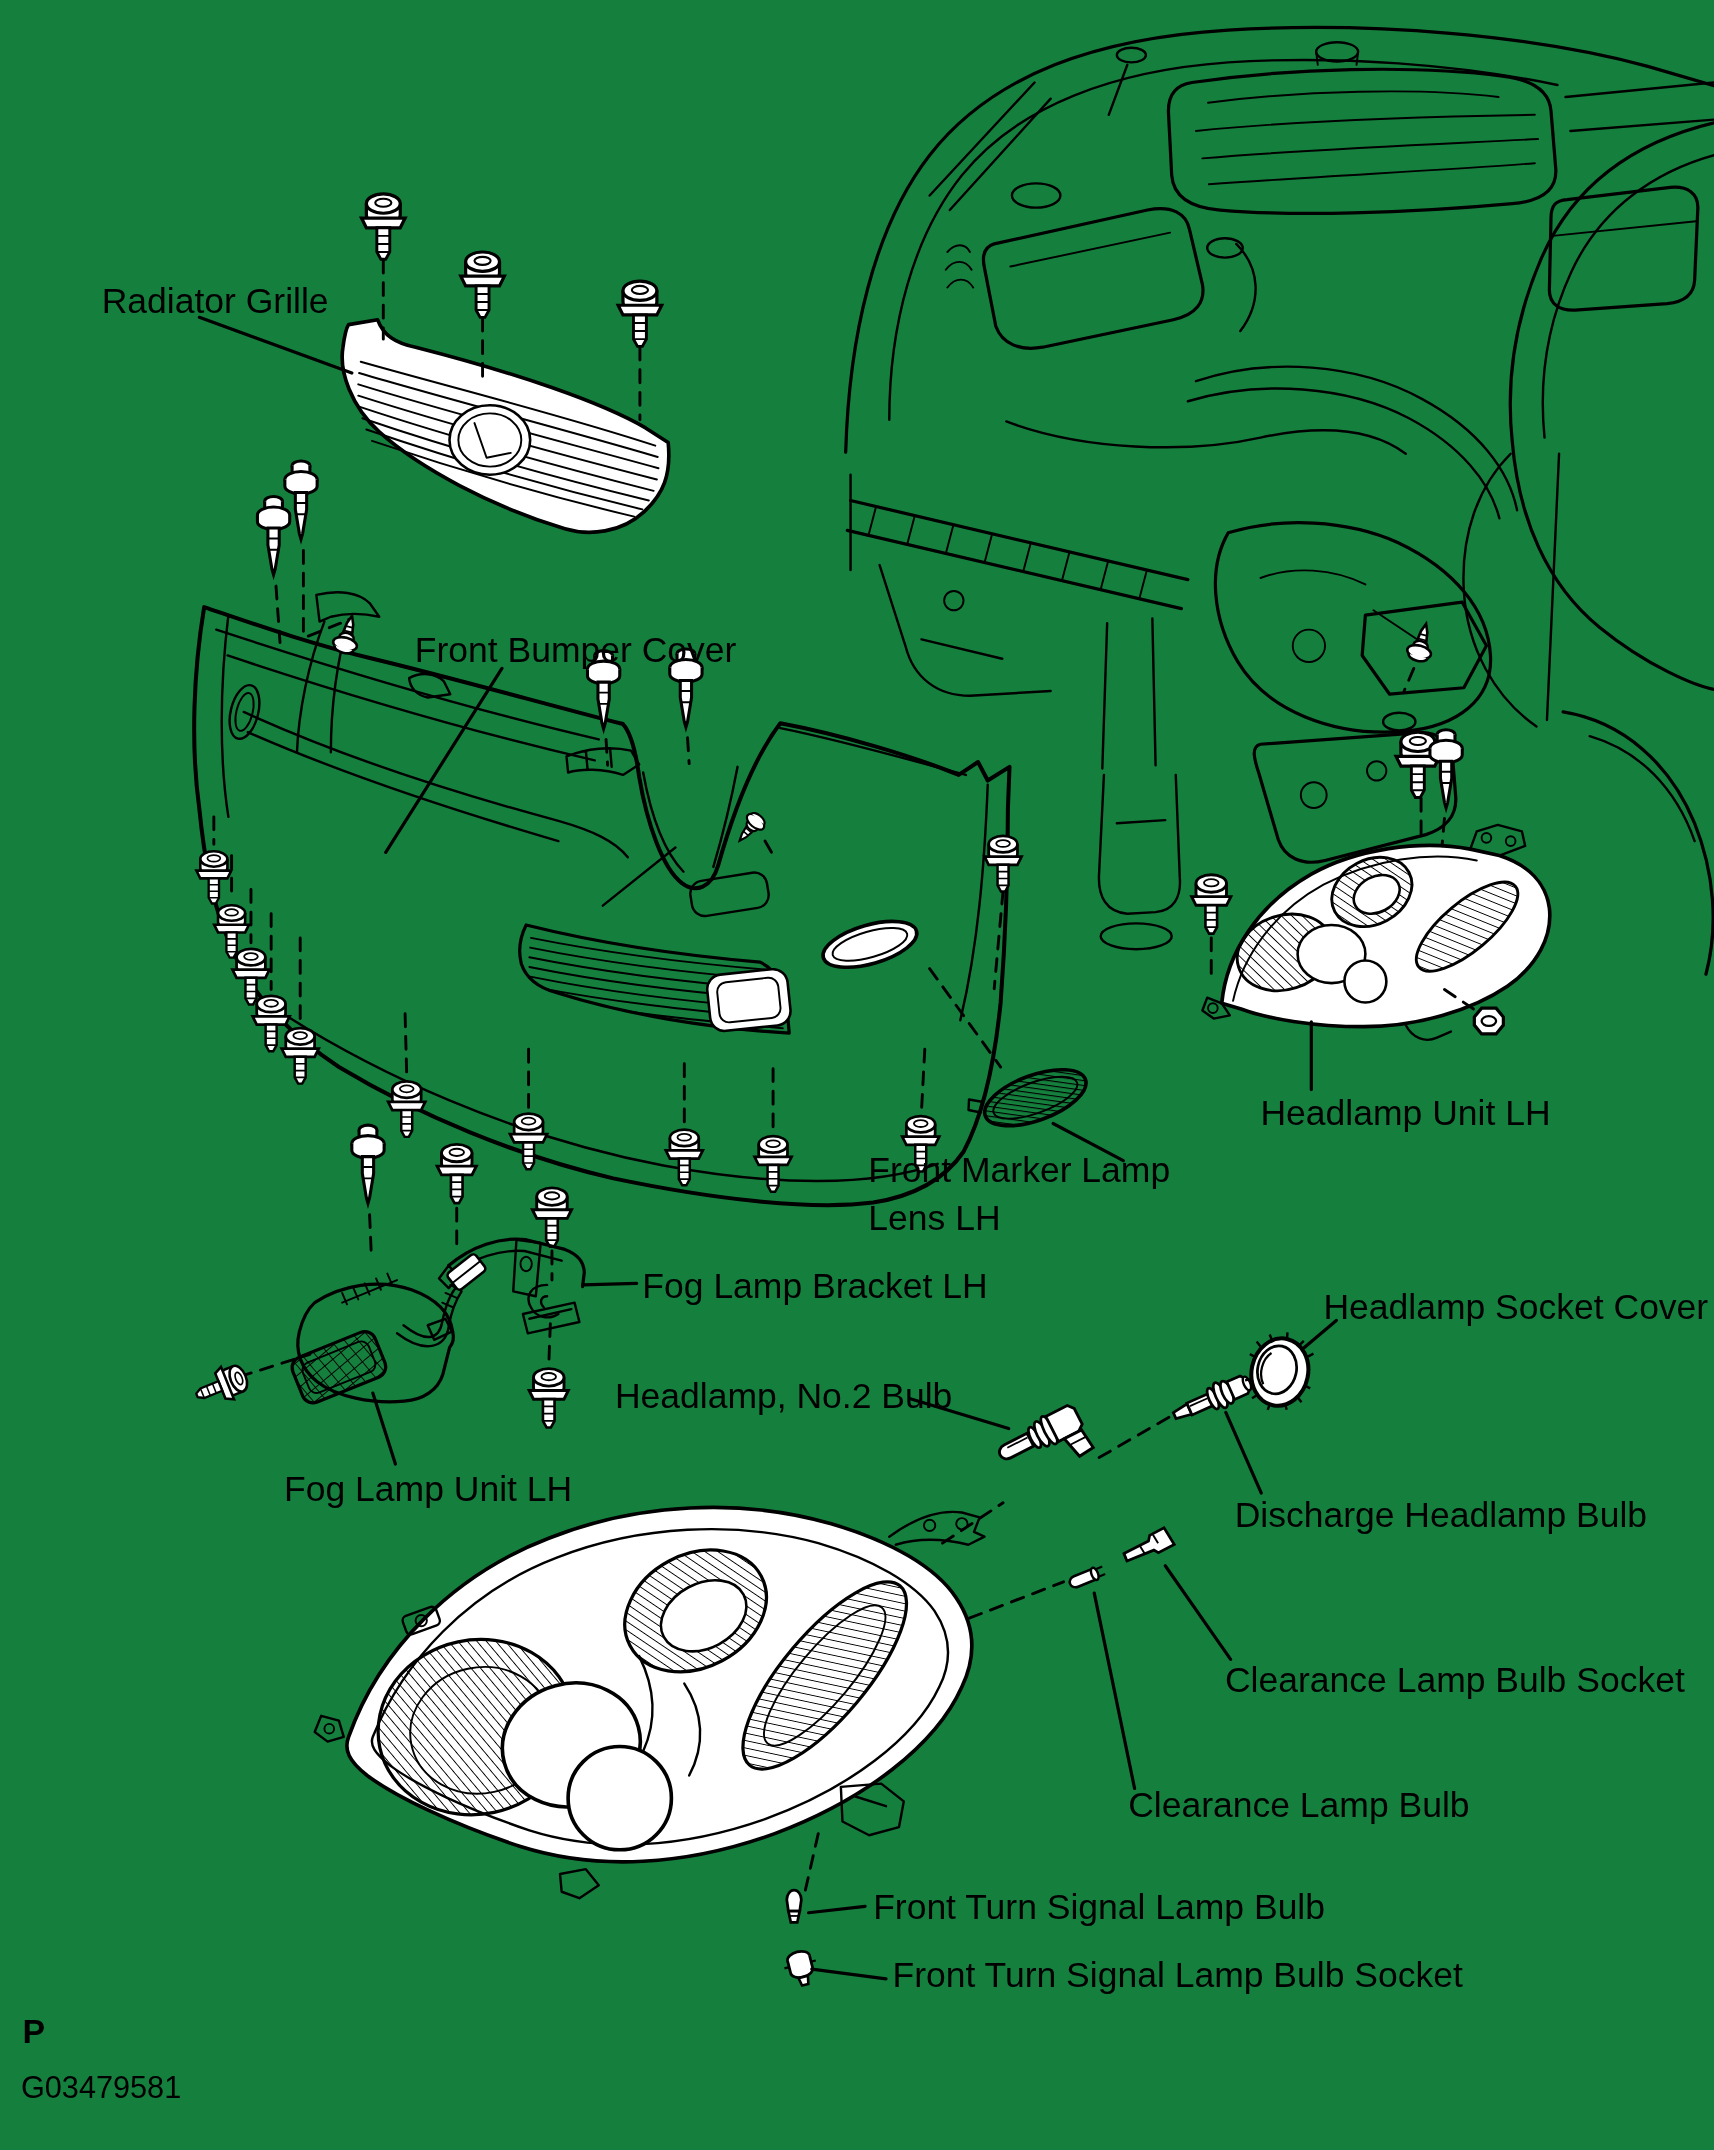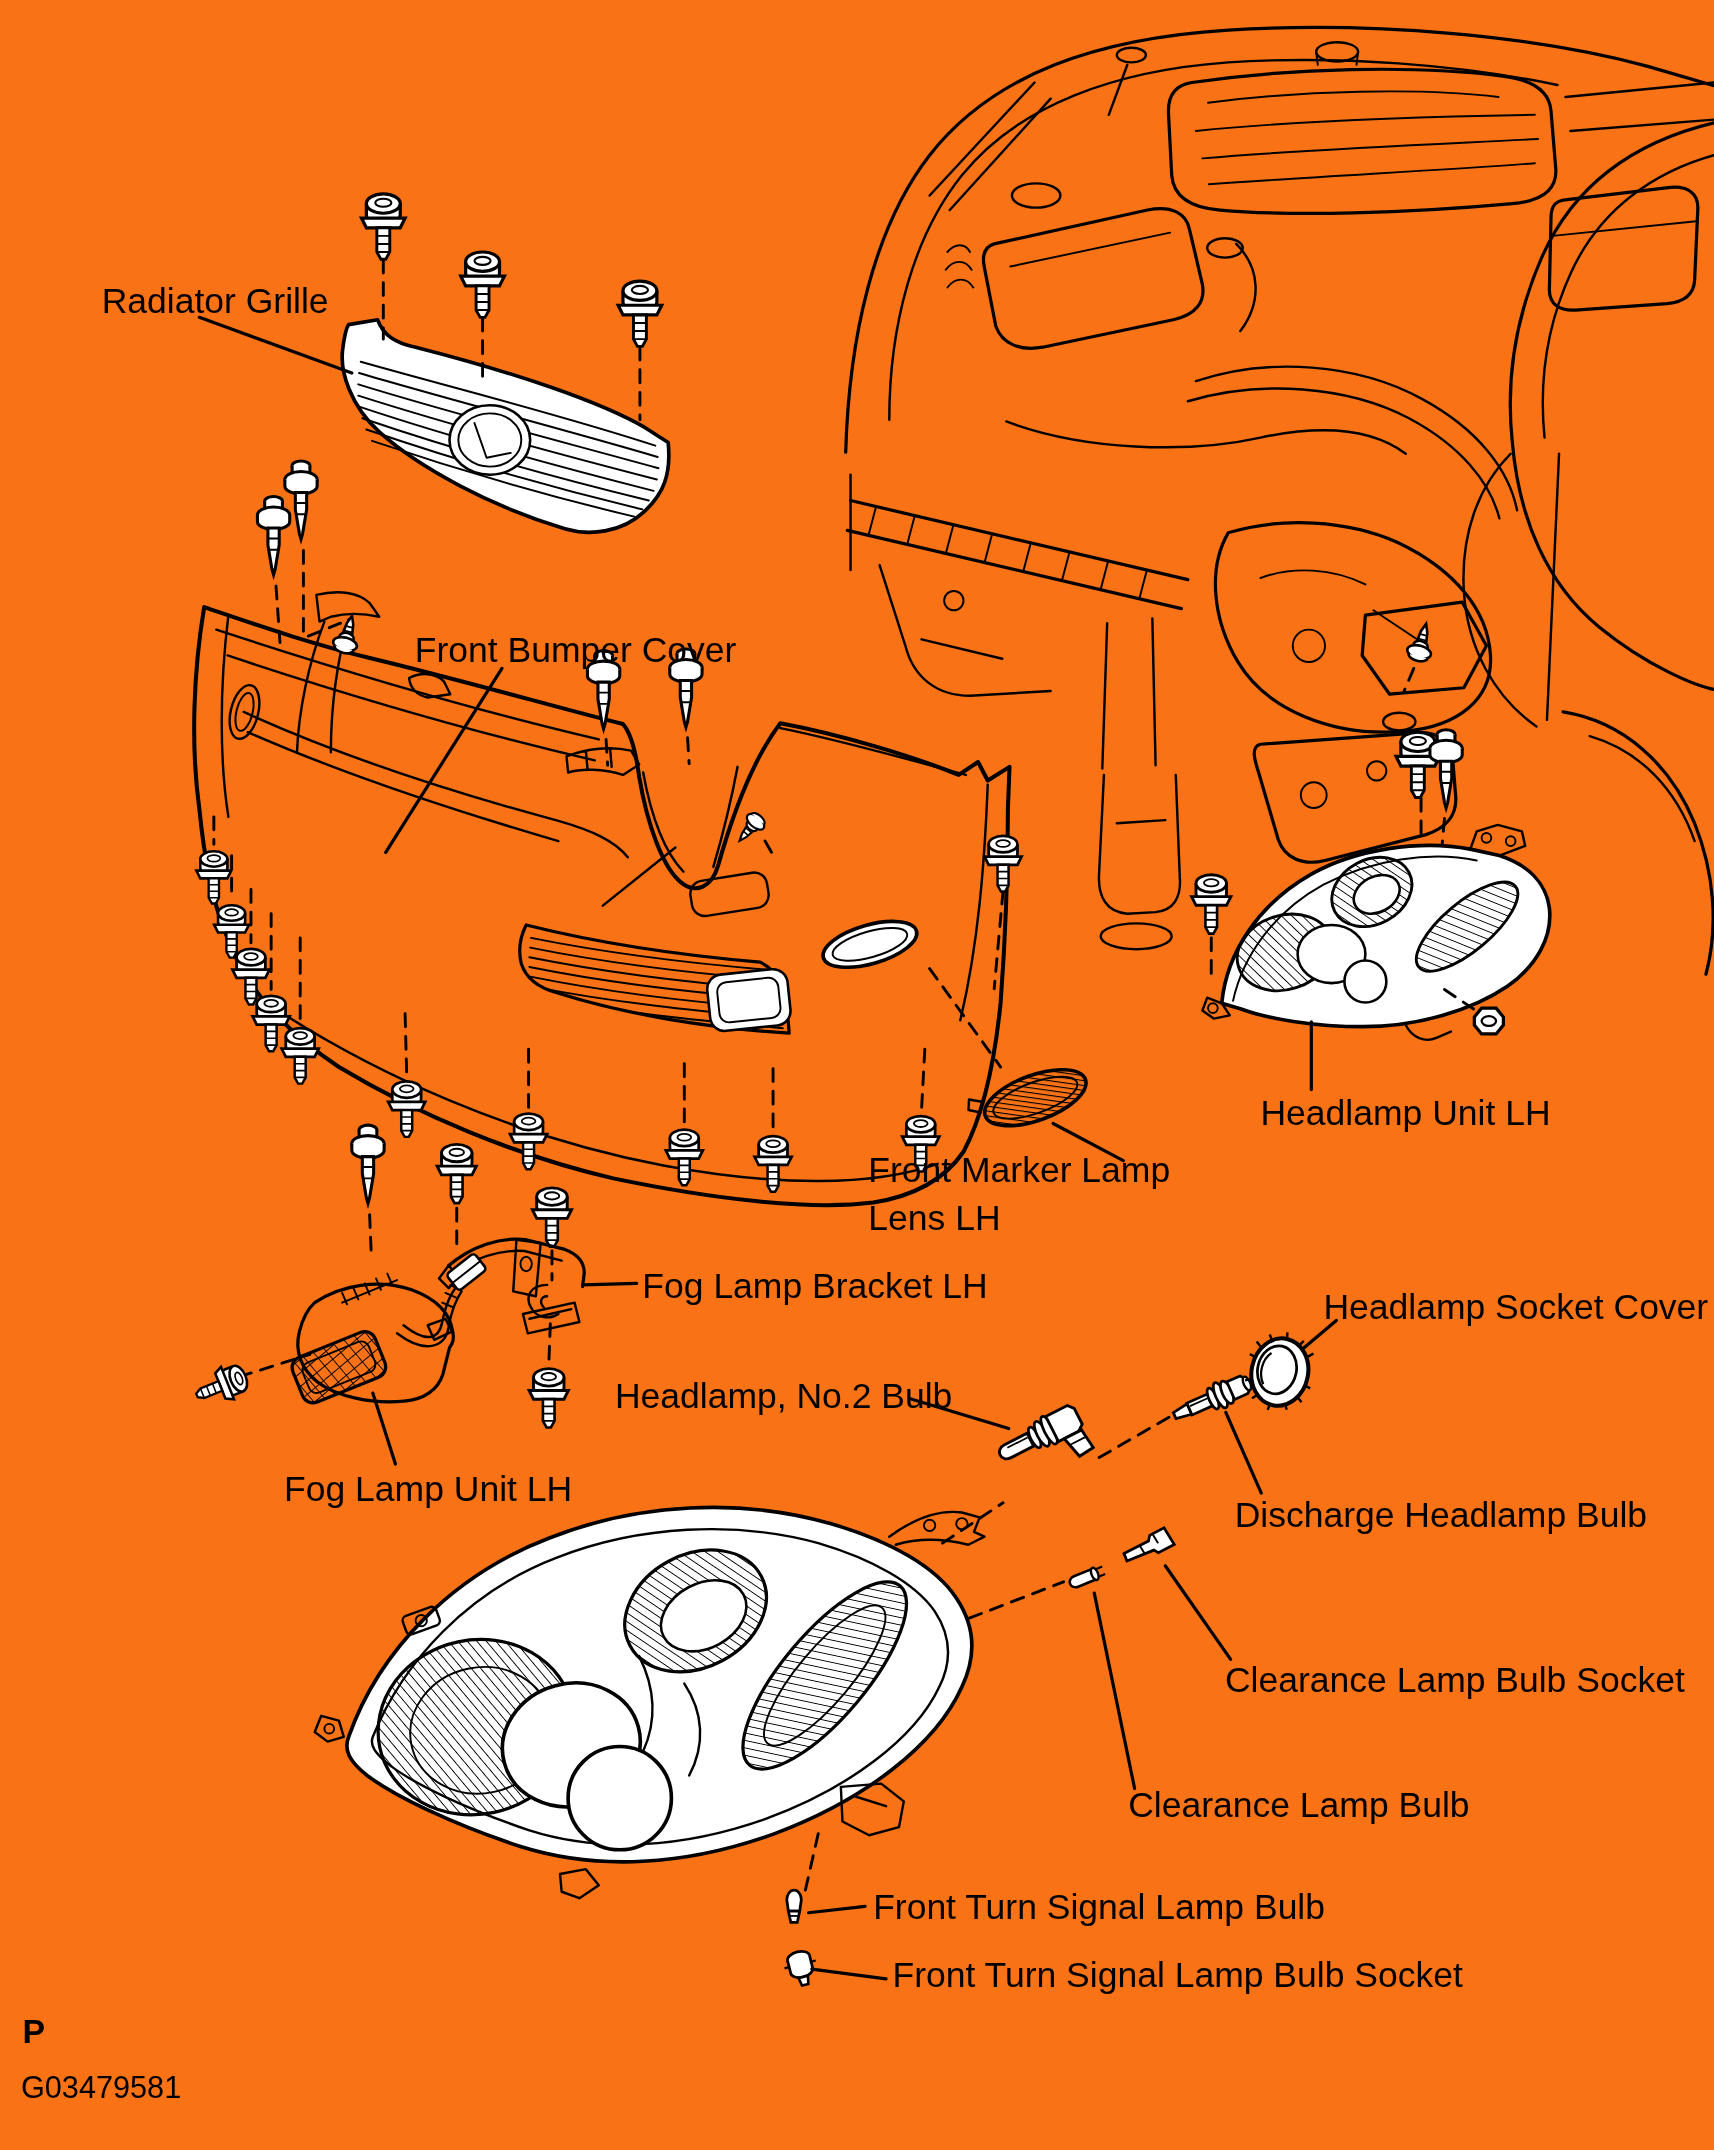--- a/index.html
+++ b/index.html
@@ -1,16 +1,16 @@
 <!DOCTYPE html>
 <html style="font-size:13px"><head>
 <meta charset="utf-8">
 <style>
   html,body{margin:0;padding:0;background:#fff;}
-  #page{position:relative;width:1714px;height:2151px;background:#f97316;overflow:hidden;}
+  #page{position:relative;width:1714px;height:2151px;background:#15803d;overflow:hidden;}
   svg{display:block;}
   .ln{fill:none;stroke:#000;stroke-width:4;stroke-linecap:round;stroke-linejoin:round;}
   .ln5{fill:none;stroke:#000;stroke-width:5;stroke-linecap:round;stroke-linejoin:round;}
   .ln3{fill:none;stroke:#000;stroke-width:3;stroke-linecap:round;stroke-linejoin:round;}
   .ln2{fill:none;stroke:#000;stroke-width:2.4;stroke-linecap:round;stroke-linejoin:round;}
   .wfill{fill:#fff;stroke:#000;stroke-width:4.5;stroke-linejoin:round;}
   .wfill3{fill:#fff;stroke:#000;stroke-width:3.2;stroke-linejoin:round;}
   .dash{fill:none;stroke:#000;stroke-width:3.6;stroke-dasharray:16 12;stroke-linecap:round;}
   .lead{fill:none;stroke:#000;stroke-width:4;stroke-linecap:round;}
   text{fill:#000;font-family:"Liberation Sans", sans-serif;}

